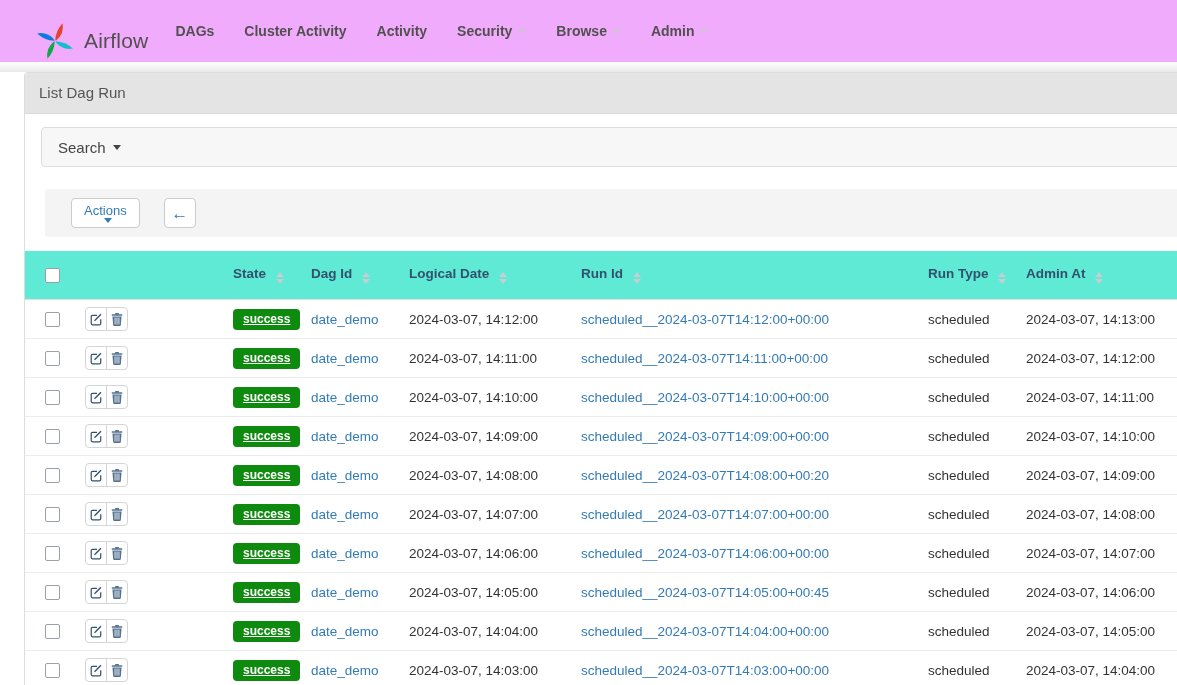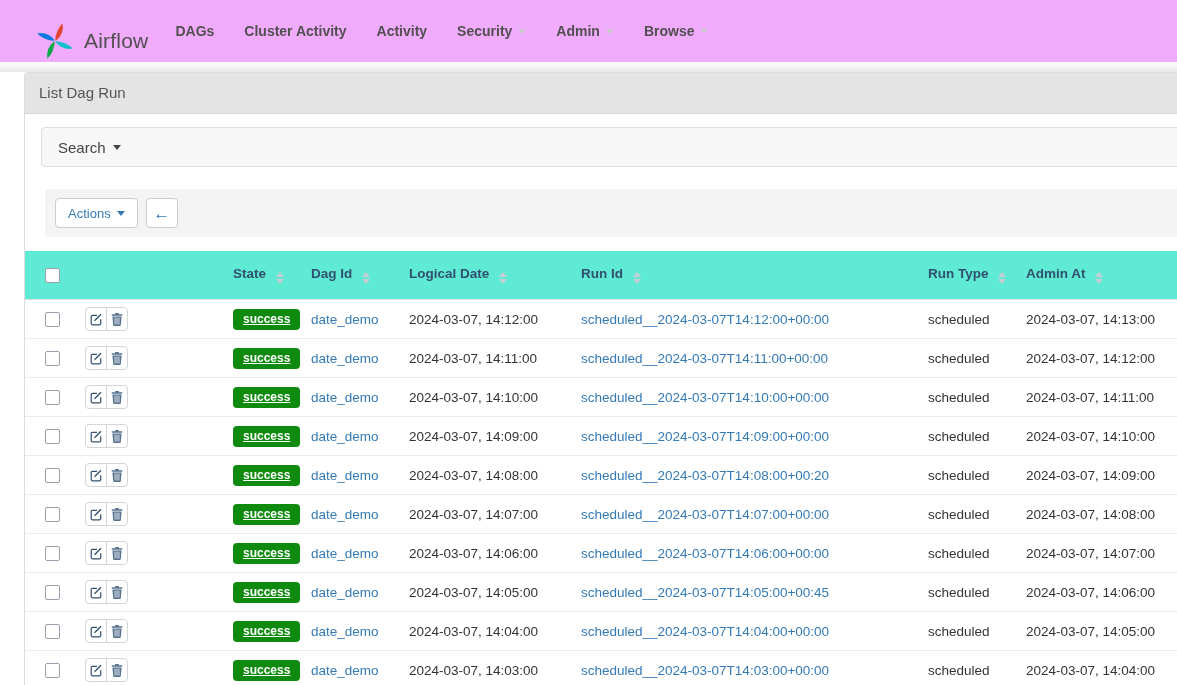--- a/index.html
+++ b/index.html
@@ -29,21 +29,21 @@
     font-size:15px;color:#555;}
   .panel-body{padding:13px 0 0 0;}
   .search-panel{margin:0 16px 0 16px;height:38px;background:var(--search-bg,#f7f7f7);
     border:1px solid #ddd;border-radius:4px;display:flex;align-items:center;
     padding-left:16px;font-size:15px;color:#444;cursor:pointer;}
   .well{margin:22px 0 0 20px;height:48px;background:var(--well-bg,#f4f4f4);
     border-radius:3px;display:flex;align-items:center;padding-left:2px;}
   .btn{height:30px;background:#fff;border:1px solid #ccc;border-radius:4px;
     color:var(--link,#337ab7);font-size:13px;font-family:inherit;
     display:inline-flex;align-items:center;justify-content:center;
-    padding:0 12px;margin-left:8px;cursor:pointer;}
+    padding:0 12px;margin-left:24px;cursor:pointer;flex-direction:column;}
   .btn-back{width:32px;padding:0;font-size:17px;line-height:1;}
   
   table{border-collapse:collapse;table-layout:fixed;width:1200px;margin-top:14px;}
   thead th{background:#5eead4;color:var(--header-text,#33506e);font-size:13.5px;font-weight:bold;
     text-align:left;height:48px;padding:0 4px;border-bottom:1px solid #e2e2e2;}
   tbody td{height:38px;border-top:1px solid #ececec;padding:0 4px;font-size:13.5px;color:#333;}
   tbody tr:first-child td{border-top:none;}
   .col-check{padding-left:20px !important;width:52px;}
   .col-actions{padding-left:8px !important;}
   .checkbox{width:13px;height:13px;border:1.5px solid #9aa0aa;border-radius:2px;
@@ -89,26 +89,26 @@
     <span class="nav-label">Activity</span>
 
   </a>
 
   <a class="nav-item">
     <span class="nav-label">Security</span>
     <span class="caret light"></span>
   </a>
 
   <a class="nav-item">
+    <span class="nav-label">Browse</span>
+    <span class="caret light"></span>
+  </a>
+
+  <a class="nav-item">
     <span class="nav-label">Admin</span>
-    <span class="caret light"></span>
-  </a>
-
-  <a class="nav-item">
-    <span class="nav-label">Browse</span>
     <span class="caret light"></span>
   </a>
 
 </nav>
 </header>
 <div class="nav-shadow"></div>
 
 <main class="panel">
   <div class="panel-heading">
     <span>List Dag Run</span>

